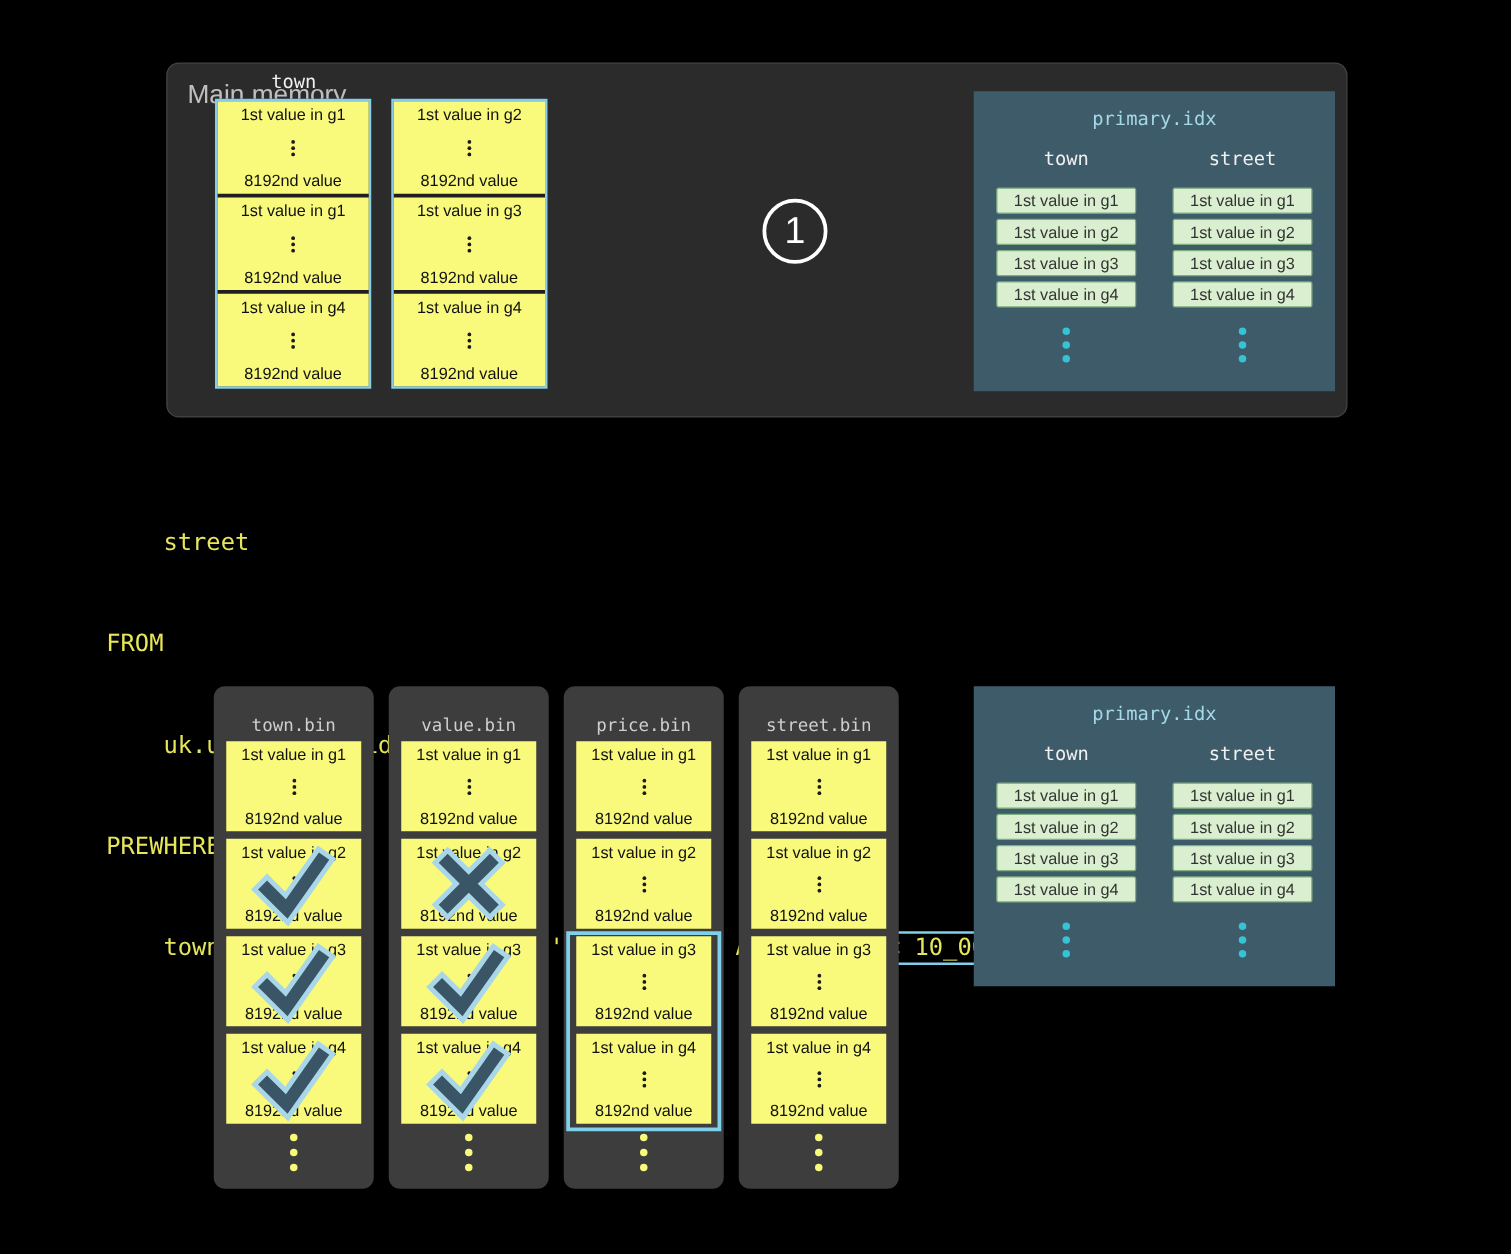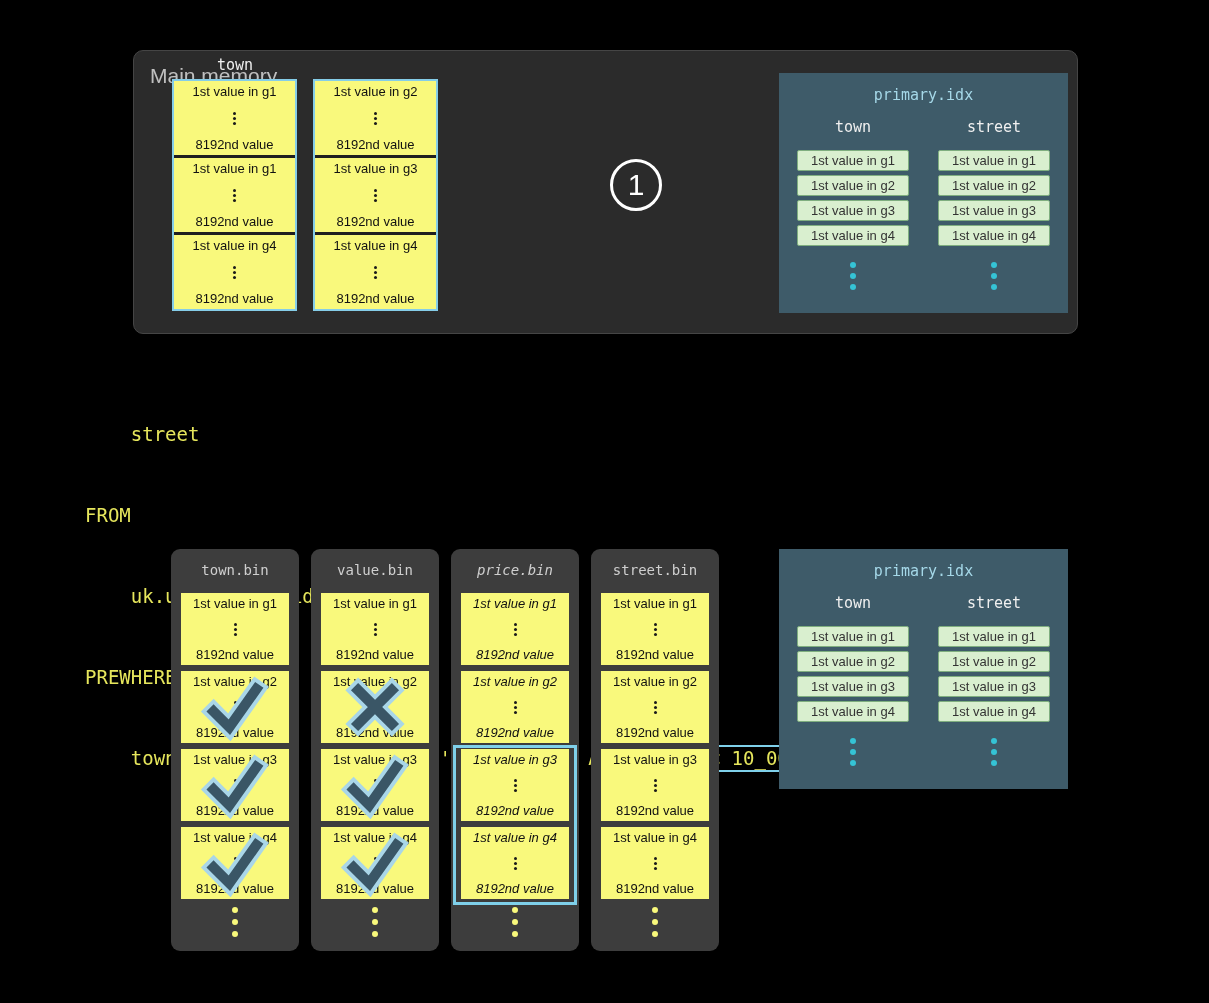--- a/index.html
+++ b/index.html
@@ -49,22 +49,22 @@
     box-shadow:0 11px 0 #35c3d5, 0 22px 0 #35c3d5; }
 
   
   .sql { left:85px; top:367px; font-family:"DejaVu Sans Mono", monospace;
     font-size:19px; line-height:27px; color:#e6e65c; white-space:pre; }
   .sql-box { display:inline-block; border:2px solid #7fd0ea; padding:0 3px;
     margin:0 1px; line-height:23px; }
 
   
   .bin-panel { top:549px; width:128px; height:402px; background:#3d3d3d; border-radius:9px; }
-  .bin-town { left:171px; } .bin-date { left:311px; } .bin-price { left:451px;font-style:italic; } .bin-street { left:591px; }
-  .bin-title { text-align:center; padding-top:13px;
+  .bin-town { left:171px; } .bin-date { left:311px; } .bin-price { left:451px; } .bin-street { left:591px; }
+  .bin-title { text-align:center; padding-top:24px;
     font-family:"DejaVu Sans Mono", monospace; font-size:14px; color:#cfcfcf; }
   .bin-granules { position:absolute; left:10px; top:44px; width:108px;
     display:flex; flex-direction:column; gap:6px; }
   .bin-granules .granule { height:72px; }
   .bin-dots { position:absolute; left:50%; margin-left:-3px; top:358px;
     width:6px; height:6px; border-radius:50%; background:#f9f97c;
     box-shadow:0 12px 0 #f9f97c, 0 24px 0 #f9f97c; }
 
   .mark { position:absolute; left:50%; top:50%; width:72px; height:72px;
     transform:translate(-50%,-50%); z-index:5; overflow:visible; }

